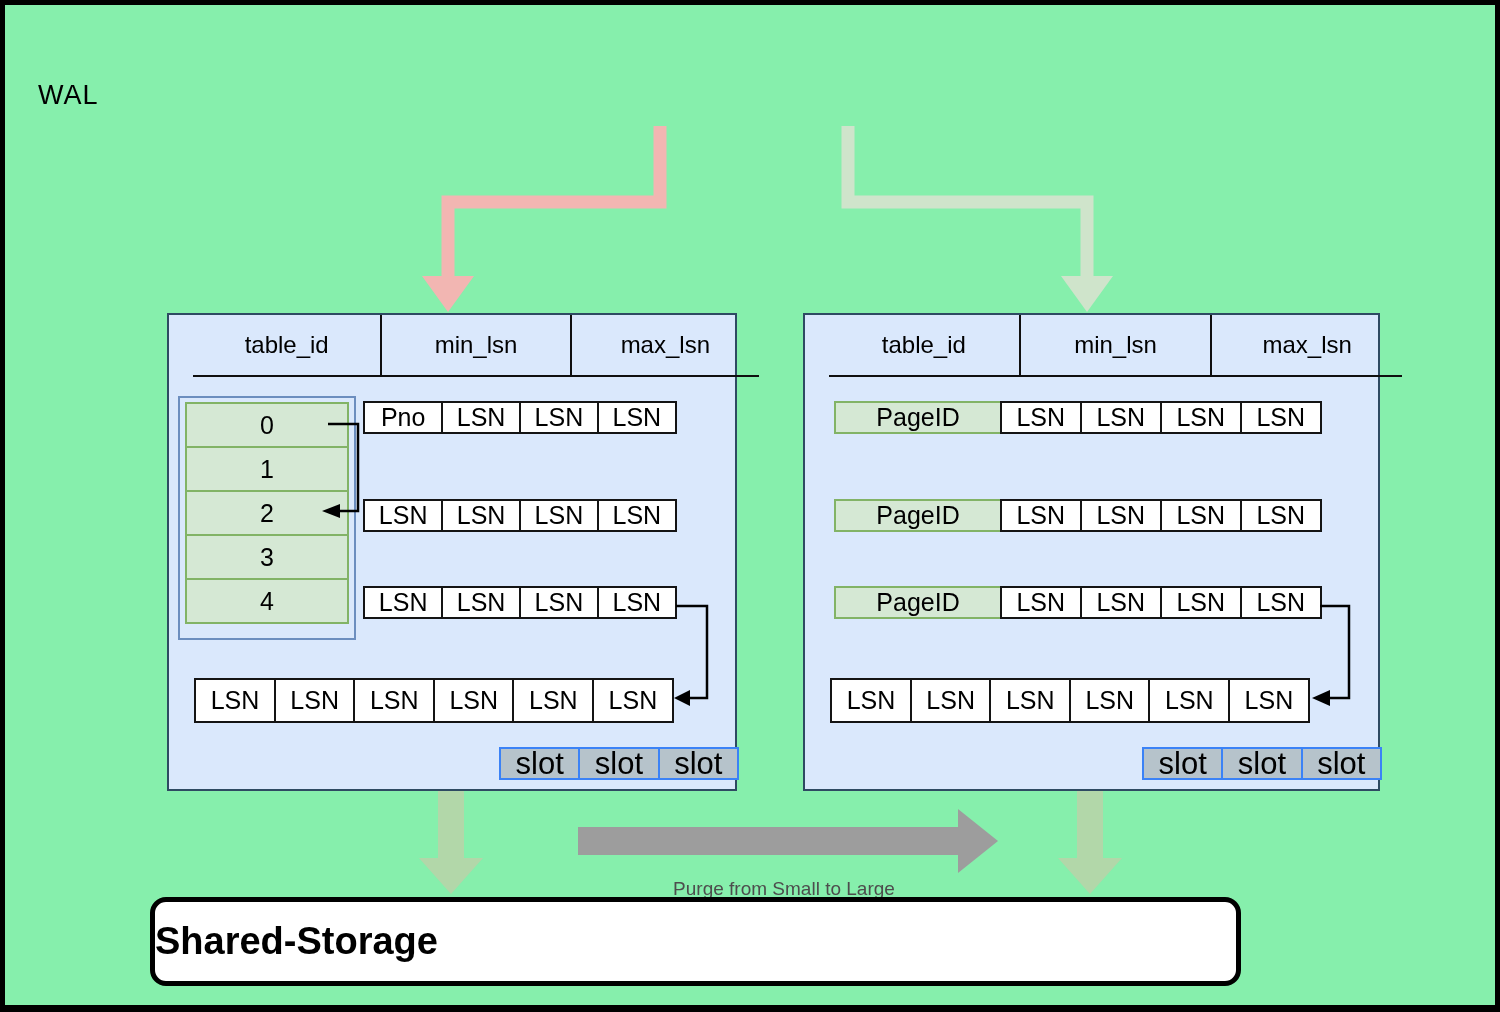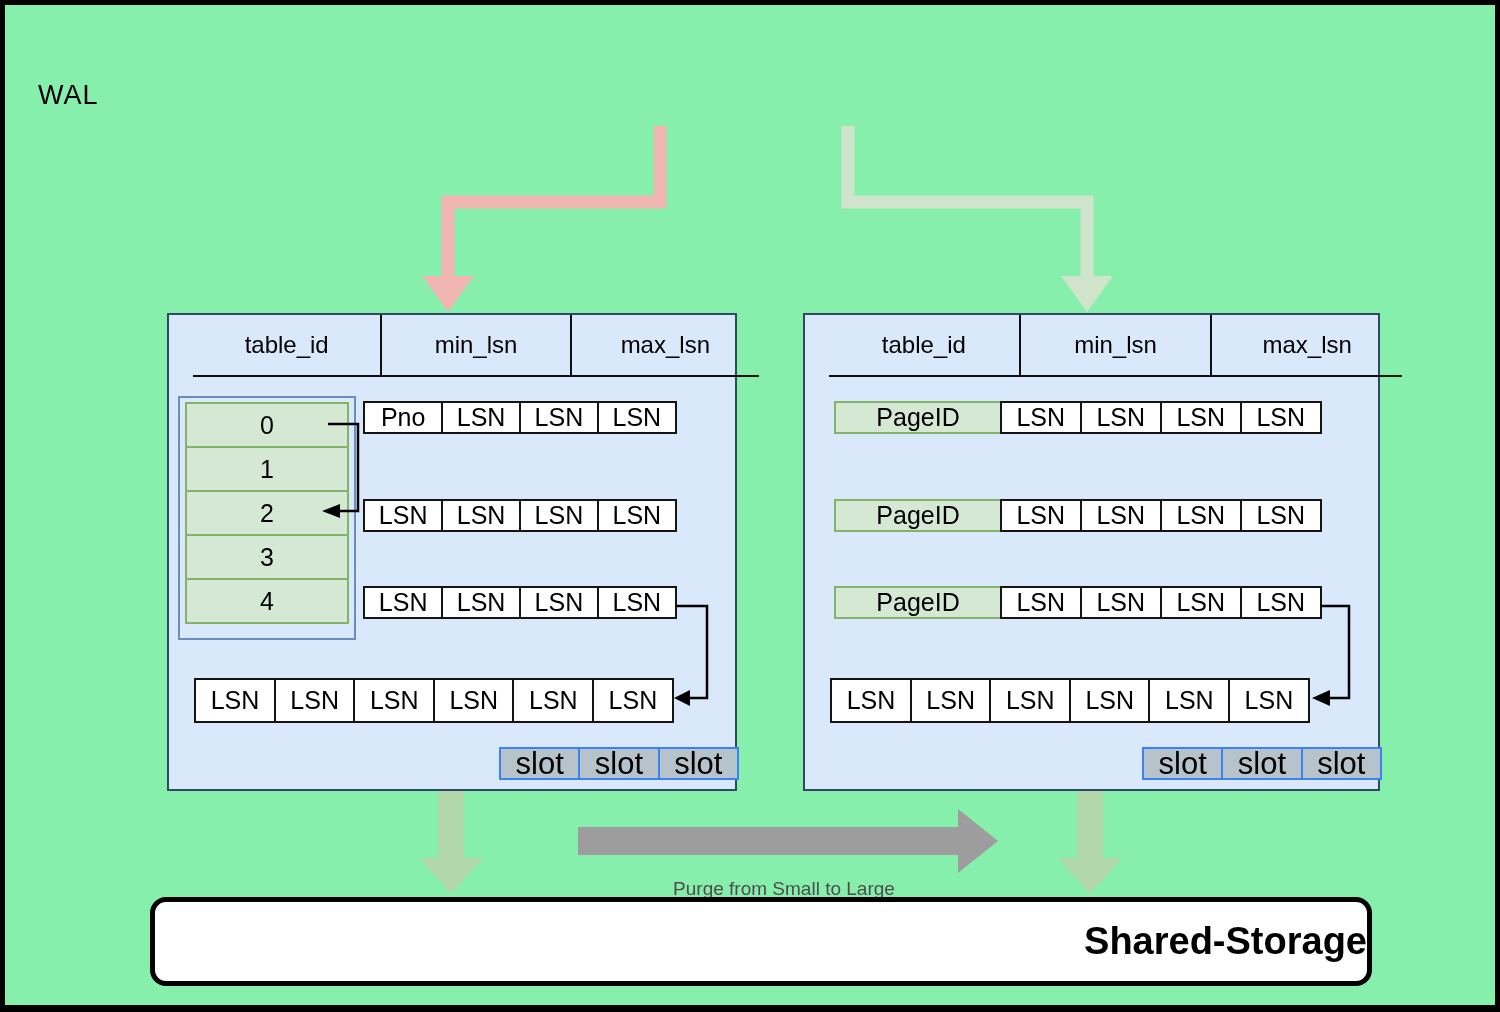--- a/index.html
+++ b/index.html
@@ -69,23 +69,23 @@
   .arrow-lgreen{fill:none;stroke:var(--light-green-arrow,#cfe4cb);stroke-width:13;}
   .arrow-lgreen-head{fill:var(--light-green-arrow,#cfe4cb);}
   .garrow{fill:var(--green-arrow,#b2d7a9);}
   .gray-arrow{fill:var(--gray-arrow,#9d9d9d);}
   .conn{fill:none;stroke:#000;stroke-width:2.5;}
   .conn-head{fill:#000;}
 
   
   .purge-label{position:absolute;left:584px;top:858px;width:400px;text-align:center;
                font-size:19px;color:var(--purge-text,#4d4d4d);margin-top:20px;}
-  .storage{position:absolute;left:150px;top:897px;width:1222px;height:89px;box-sizing:border-box;
+  .storage{position:absolute;left:150px;top:897px;width:1091px;height:89px;box-sizing:border-box;
            border:5px solid #000;border-radius:16px;background:#fff;
-           display:flex;align-items:center;justify-content:flex-end;}
+           display:flex;align-items:center;justify-content:flex-start;}
   .storage-label{font-size:38px;font-weight:bold;}
 </style>
 </head>
 <body>
 
 <div class="page">
 
   <div class="frame top"></div>
   <div class="frame bottom"></div>
   <div class="frame left"></div>

